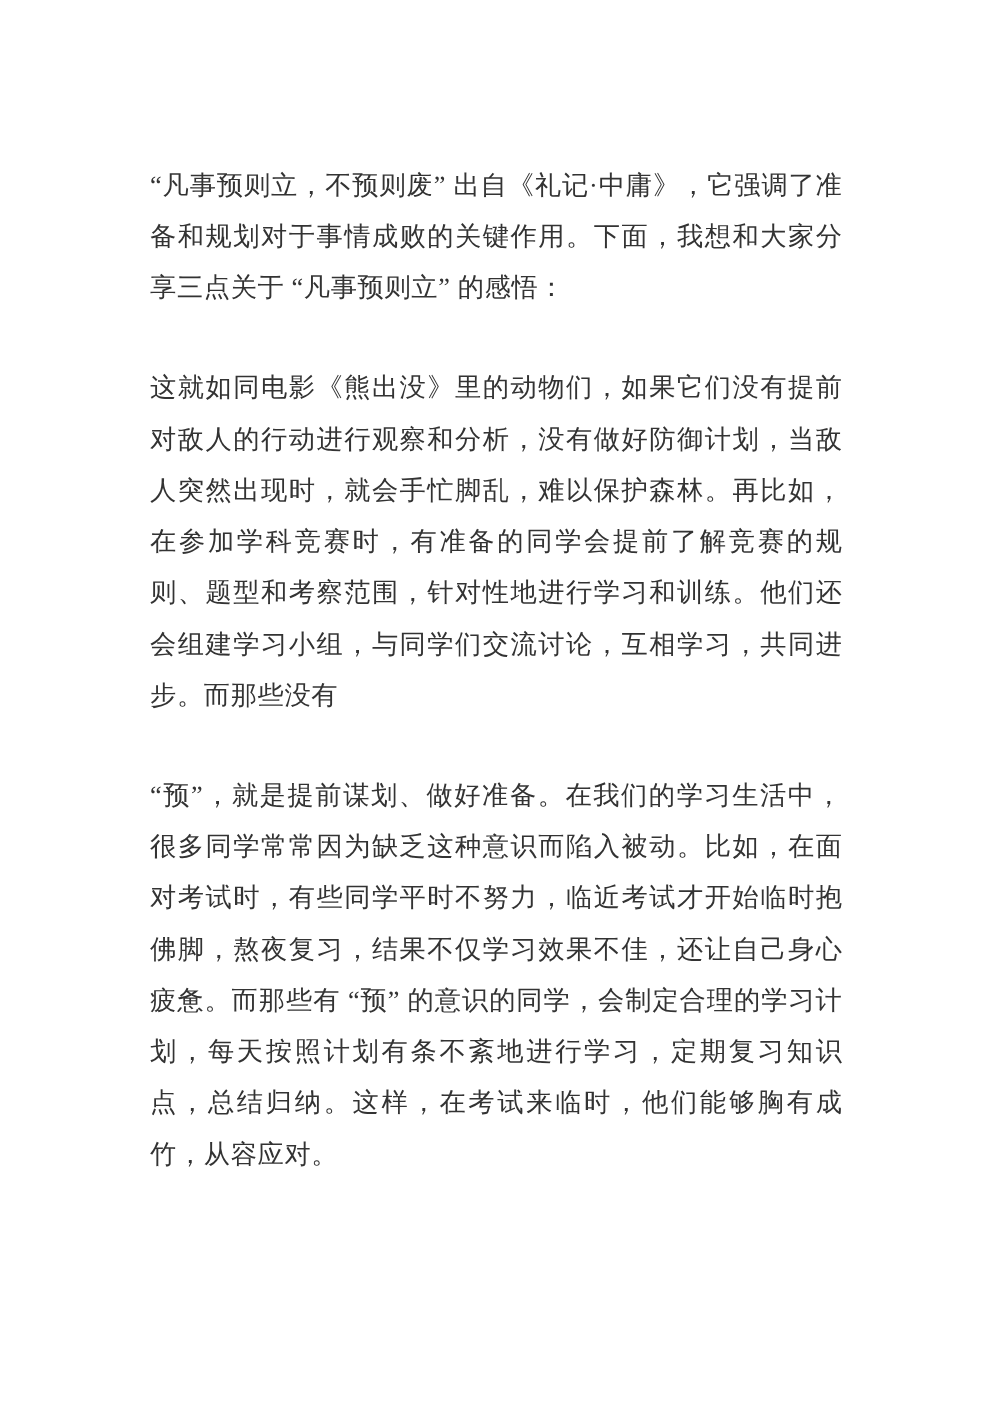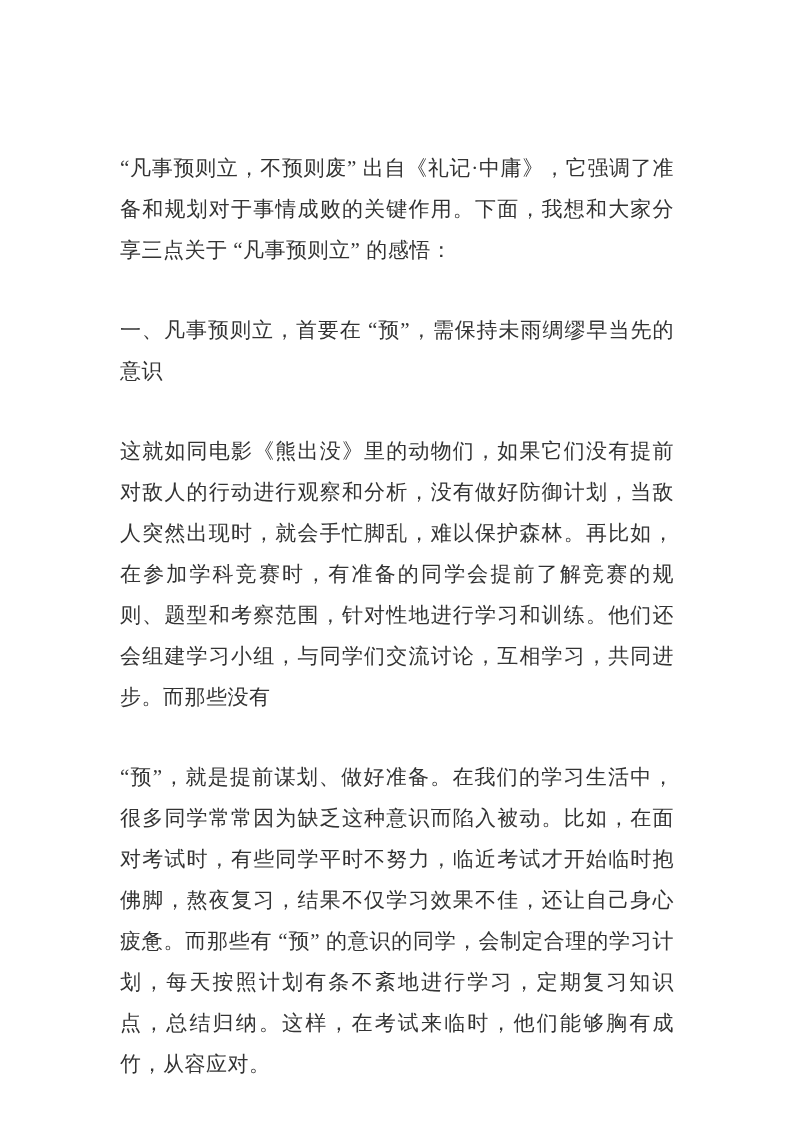--- a/index.html
+++ b/index.html
@@ -11,21 +11,21 @@
     position: relative;
     width: 793px;
     height: 1122px;
     background: #ffffff;
     overflow: hidden;
     font-family: "Liberation Serif", "DejaVu Serif", serif;
   }
   .doc-content {
     position: absolute;
     left: 120px;
-    top: 148px;
+    top: 128px;
     width: 554px;
     color: #333333;
   }
   .doc-content p {
     margin: 0 0 39px 0;
     font-size: 21px;
     line-height: 41px;
     font-weight: 400;
     text-align: justify;
     letter-spacing: 0.5px;
@@ -38,17 +38,16 @@
   .doc-content p:last-child {
     margin-bottom: 0;
   }
 </style>
 </head>
 <body>
 
 <div class="page">
   <div class="doc-content">
     <p>“凡事预则立，不预则废” 出自《礼记·中庸》，它强调了准备和规划对于事情成败的关键作用。下面，我想和大家分享三点关于 “凡事预则立” 的感悟：</p>
-    <p class="section-heading">一、凡事预则立，首要在 “预”，需保持未雨绸缪早当先的意识</p>
     <p>这就如同电影《熊出没》里的动物们，如果它们没有提前对敌人的行动进行观察和分析，没有做好防御计划，当敌人突然出现时，就会手忙脚乱，难以保护森林。再比如，在参加学科竞赛时，有准备的同学会提前了解竞赛的规则、题型和考察范围，针对性地进行学习和训练。他们还会组建学习小组，与同学们交流讨论，互相学习，共同进步。而那些没有</p>
     <p>“预”，就是提前谋划、做好准备。在我们的学习生活中，很多同学常常因为缺乏这种意识而陷入被动。比如，在面对考试时，有些同学平时不努力，临近考试才开始临时抱佛脚，熬夜复习，结果不仅学习效果不佳，还让自己身心疲惫。而那些有 “预” 的意识的同学，会制定合理的学习计划，每天按照计划有条不紊地进行学习，定期复习知识点，总结归纳。这样，在考试来临时，他们能够胸有成竹，从容应对。</p>
   </div>
 </div>
 
 </body></html>

